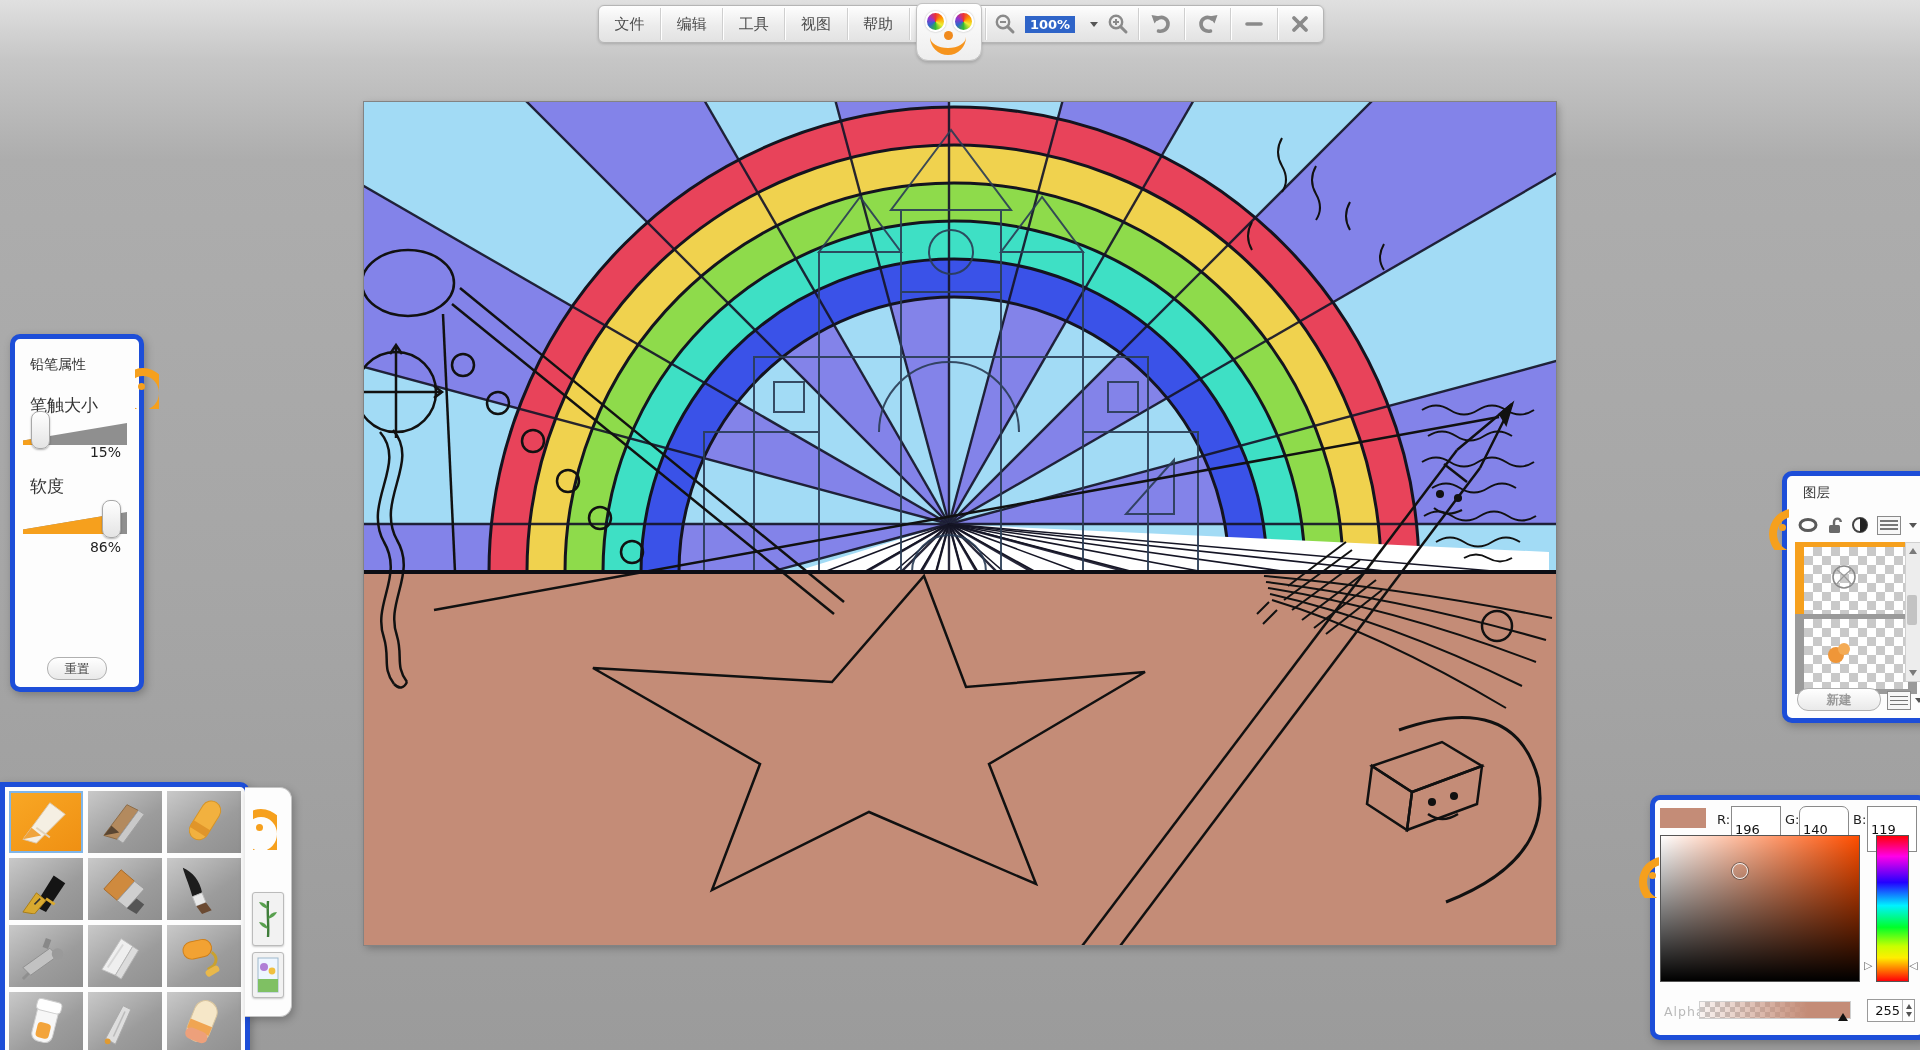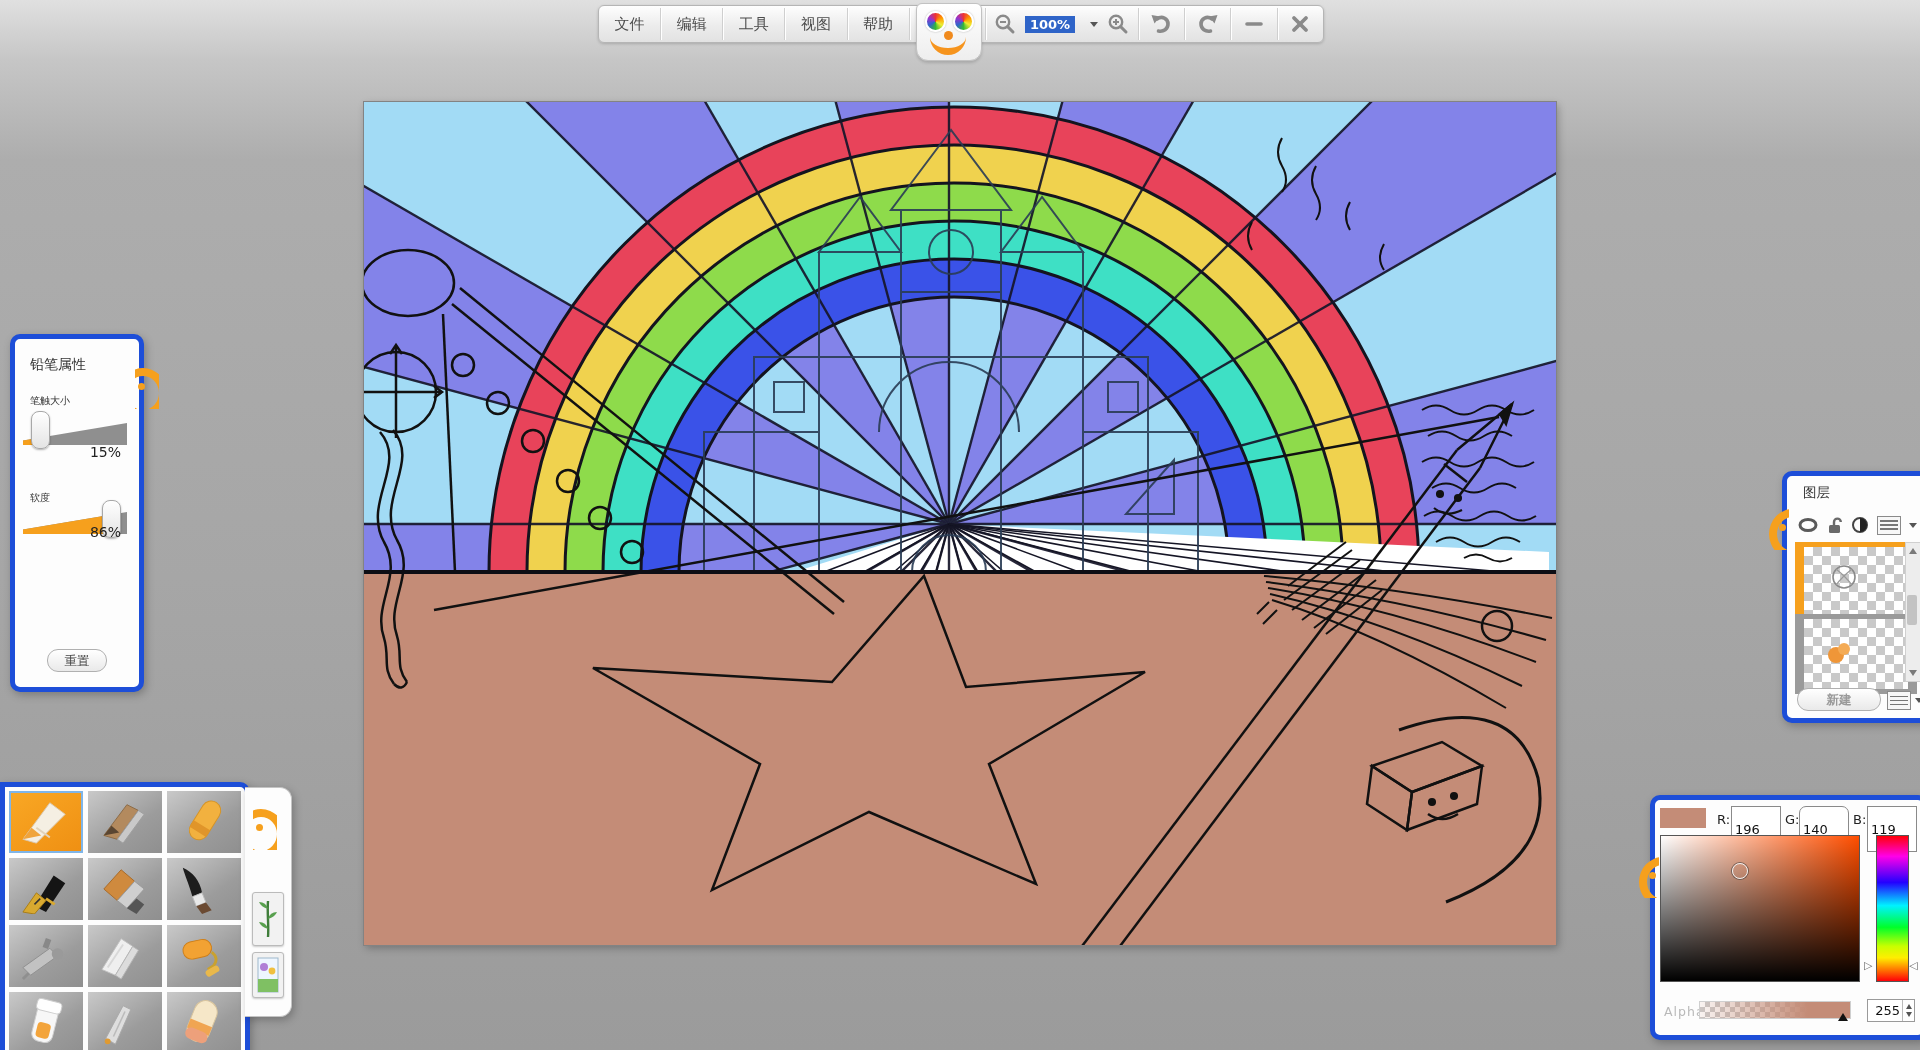--- a/index.html
+++ b/index.html
@@ -38,21 +38,21 @@
 #art{left:0;top:0;pointer-events:none}
 
 .panel{background:#fdfdfd;border:5px solid #1d4ed8;box-shadow:2px 3px 9px rgba(0,0,0,.25)}
 .side-tab{position:absolute;width:24px;height:46px;overflow:hidden}
 .side-tab .ring{position:absolute;top:5px;width:32px;height:34px;border-radius:50%;border:8px solid #f6a01d;background:transparent}
 .side-tab .dot{position:absolute;top:20px;width:7px;height:7px;border-radius:50%;background:#f6a01d}
 .tab-left .ring{left:4px}.tab-left .dot{left:14px}
 .tab-right .ring{left:-16px}.tab-right .dot{left:3px}
 
 #pencil-panel{left:10px;top:334px;width:124px;height:348px;border-radius:10px}
-#pencil-panel .lbl{position:absolute;left:15px;font-size:10px;color:#333}
+#pencil-panel .lbl{position:absolute;left:15px;font-size:17px;color:#333}
 .pct{position:absolute;right:18px;font-size:14px;color:#222}
 .slider{position:absolute;left:8px;width:104px;height:38px}
 .wedge{position:absolute;bottom:4px;left:0;width:100%;height:22px}
 .wedge .base{position:absolute;inset:0;background:#8f8f8f;clip-path:polygon(0 80%,100% 0,100% 100%,0 100%)}
 .wedge .fill-sz{position:absolute;inset:0;background:#f6a01d;clip-path:polygon(0 80%,15% 68%,15% 100%,0 100%)}
 .wedge .fill-soft{position:absolute;inset:0;background:#f6a01d;clip-path:polygon(0 80%,86% 11.2%,86% 100%,0 100%)}
 .handle{position:absolute;top:0;width:17px;height:36px;border-radius:8px;background:linear-gradient(#fff,#e4e4e4);
   border:1px solid #a8a8a8;box-shadow:0 1px 2px rgba(0,0,0,.3)}
 .pill-btn{position:absolute;height:21px;border-radius:11px;border:1px solid #b0b0b0;background:linear-gradient(#fff,#e9e9e9);
   font-size:12.5px;color:#444;text-align:center;line-height:21px}
@@ -351,30 +351,30 @@
   <div class="lbl" style="top:17px;font-size:14px">铅笔属性</div>
   <div class="lbl" style="top:55px">笔触大小</div>
   <div class="slider" style="top:72px">
     <div class="wedge">
         <div class="base"></div>
         <div class="fill-sz"></div>
       </div>
     <div class="handle" style="left:8px"></div>
   </div>
   <div class="pct" style="top:105px">15%</div>
-  <div class="lbl" style="top:152px">软度</div>
+  <div class="lbl" style="top:136px">软度</div>
   <div class="slider" style="top:161px">
     <div class="wedge">
         <div class="base"></div>
         <div class="fill-soft"></div>
       </div>
     <div class="handle" style="left:79px"></div>
   </div>
-  <div class="pct" style="top:185px">86%</div>
-  <div class="pill-btn" style="left:32px;top:310px;width:58px">重置</div>
+  <div class="pct" style="top:200px">86%</div>
+  <div class="pill-btn" style="left:32px;top:318px;width:58px">重置</div>
   <div class="side-tab tab-right" style="right:-20px;top:24px">
     <div class="ring"></div>
       <div class="dot"></div>
   </div>
 </div>
 
 <div id="palette" class="abs panel">
   <div id="palette-grid">
     <div class="cell sel">
       <svg width="62" height="50" viewBox="0 0 64 52">

